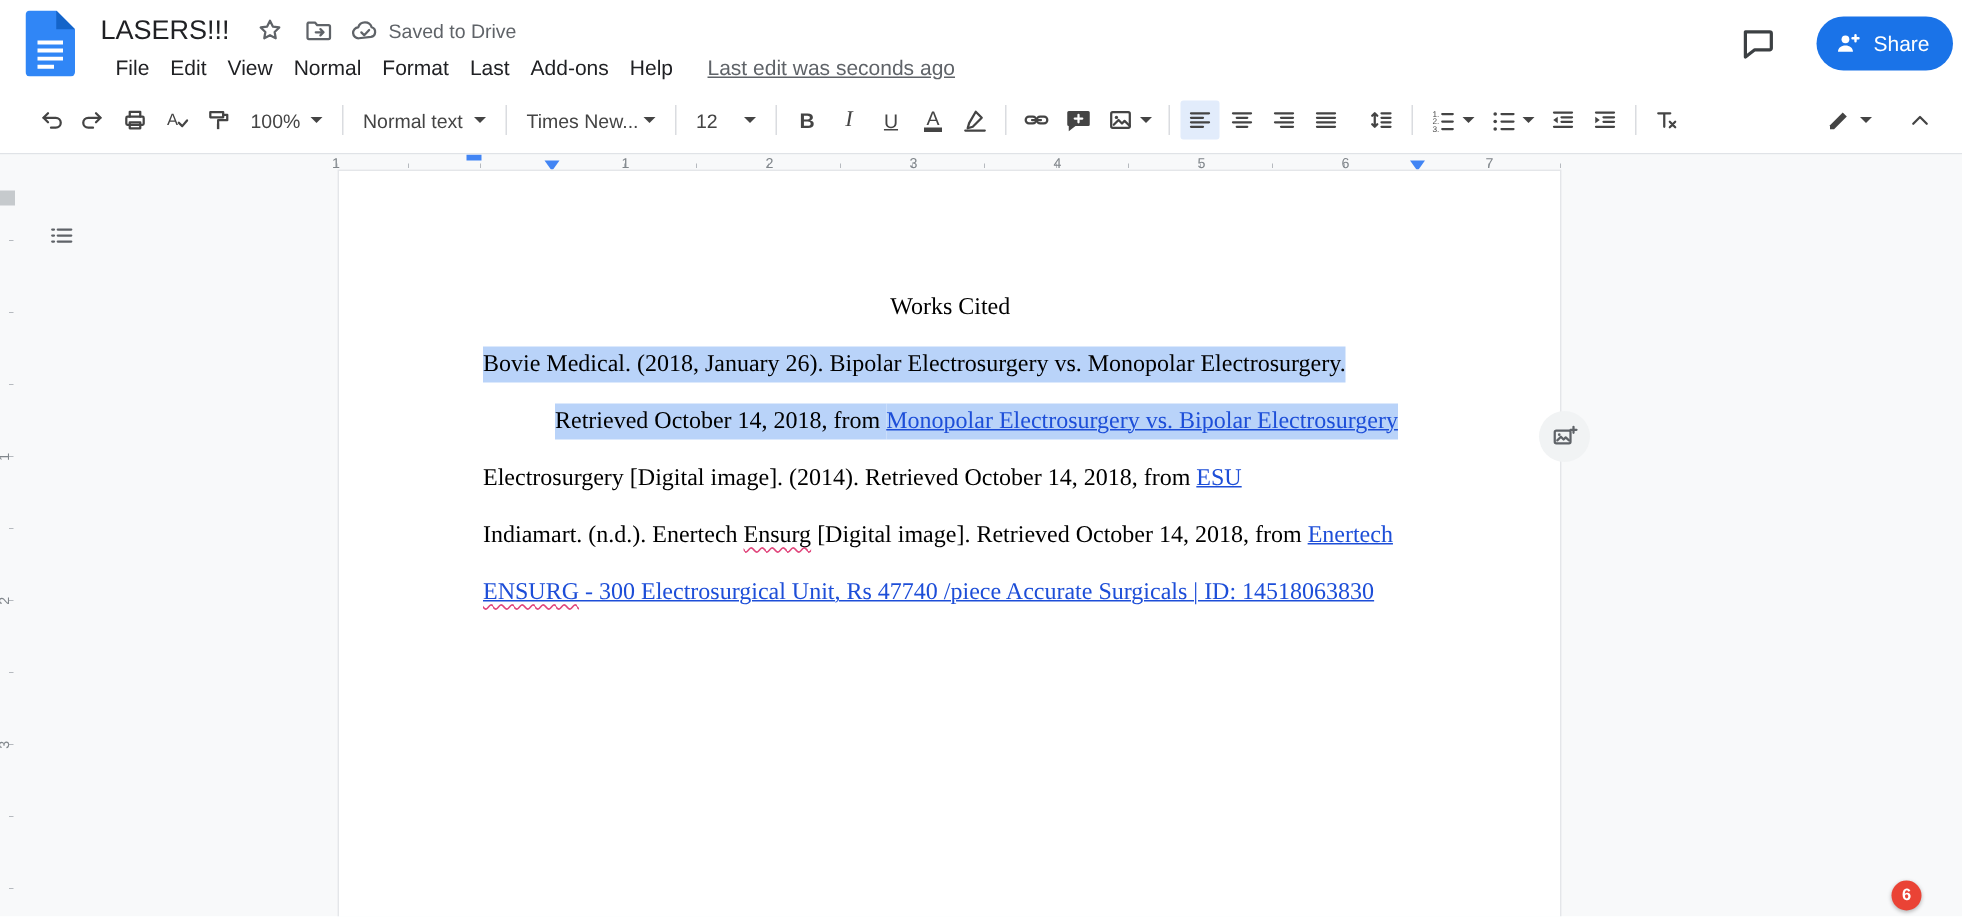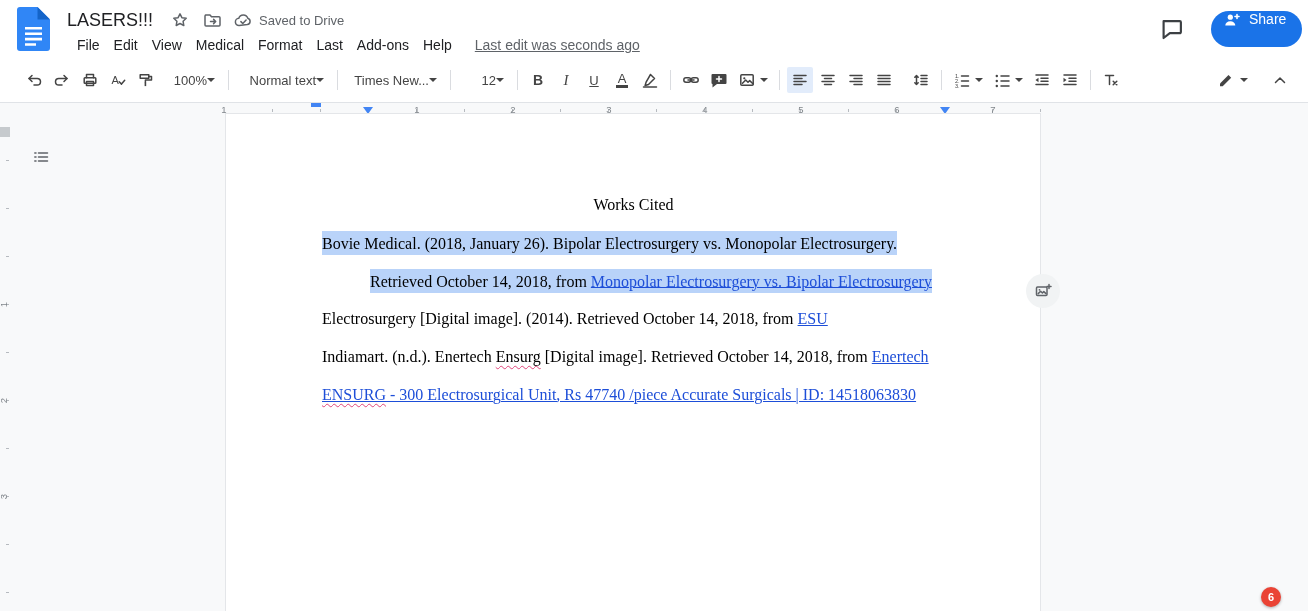--- a/index.html
+++ b/index.html
@@ -19,29 +19,29 @@
   .title-row { position:absolute; left:67px; top:8px; display:flex; align-items:center; height:24px; }
   .doc-title { font-size:18px; color:#202124; margin-right:16px; }
   .mini-ic { color:#5f6368; margin-right:10px; display:flex; align-items:center; height:22px; padding:2px; border-radius:3px; cursor:pointer; }
   .saved { display:flex; align-items:center; color:#5f6368; font-size:13px; cursor:pointer; }
   .saved span { margin-left:6px; }
   .menu-row { position:absolute; left:70px; top:34px; display:flex; align-items:center; height:22px; }
   .menu-item { font-size:14px; color:#202124; padding:2px 7px; border-radius:3px; cursor:pointer; }
   .last-edit { font-size:14px; color:#5f6368; text-decoration:underline; margin-left:16px; cursor:pointer; }
   .hdr-comment { position:absolute; left:1158px; top:15px; color:#3c4043; padding:2px; cursor:pointer; }
   .share-btn { position:absolute; left:1211px; top:11px; height:36px; padding:0 16px 0 12px; border-radius:18px;
-    background:#1a73e8; color:#fff; display:flex; align-items:flex-start; gap:8px; font-size:14px; cursor:pointer; border:none; }
+    background:#1a73e8; color:#fff; display:flex; align-items:center; gap:8px; font-size:14px; cursor:pointer; border:none; }
 
   
   .toolbar { position:absolute; left:0; top:58px; width:1308px; height:45px; background:#fff;
     border-bottom:1px solid #e0e3e7; display:flex; align-items:center; padding:0 14px 0 20px; }
   .tb { height:26px; min-width:26px; display:flex; align-items:center; justify-content:center;
     border-radius:2px; color:#444; margin:0 1px; cursor:pointer; }
   .tb.active { background:#e2ecfb; }
-  .tb-dd { height:26px; display:flex; align-items:center; justify-content:flex-end;
+  .tb-dd { height:26px; display:flex; align-items:center; justify-content:space-between;
     padding:0 7px; font-size:13px; color:#444; border-radius:2px; cursor:pointer; }
   .sep { width:1px; height:20px; background:#dadce0; margin:0 6px; }
   .bld { font-weight:700; font-size:14px; }
   .itl { font-style:italic; font-family:"Liberation Serif", serif; font-size:15px; }
   .unl { font-size:13px; text-decoration:underline; }
   .txtcol { display:flex; flex-direction:column; align-items:center; line-height:11px; font-size:13px; }
   .txtcol .bar { width:12px; height:3px; background:#444; margin-top:1px; }
   .tb-right { margin-left:auto; display:flex; align-items:center; }
 
   
@@ -108,21 +108,21 @@
           <path d="M6.9 9.6l1.9 1.9 3.3-3.5"></path>
         </svg>
       <span>Saved to Drive</span>
     </span>
   </div>
 
   <div class="menu-row">
     <span class="menu-item">File</span>
     <span class="menu-item">Edit</span>
     <span class="menu-item">View</span>
-    <span class="menu-item">Medical</span>
+    <span class="menu-item">Normal</span>
     <span class="menu-item">Format</span>
     <span class="menu-item">Last</span>
     <span class="menu-item">Add-ons</span>
     <span class="menu-item">Help</span>
     <span class="last-edit">Last edit was seconds ago</span>
   </div>
 
   <div class="hdr-comment">
     <svg class="i" width="24" height="24" viewBox="0 0 20 20" style="--s:1">
         <path d="M3 3.5h13.5a.9.9 0 0 1 .9.9v8.2a.9.9 0 0 1-.9.9H8.2L3 17.5z" style="stroke-width:1.8"></path>

